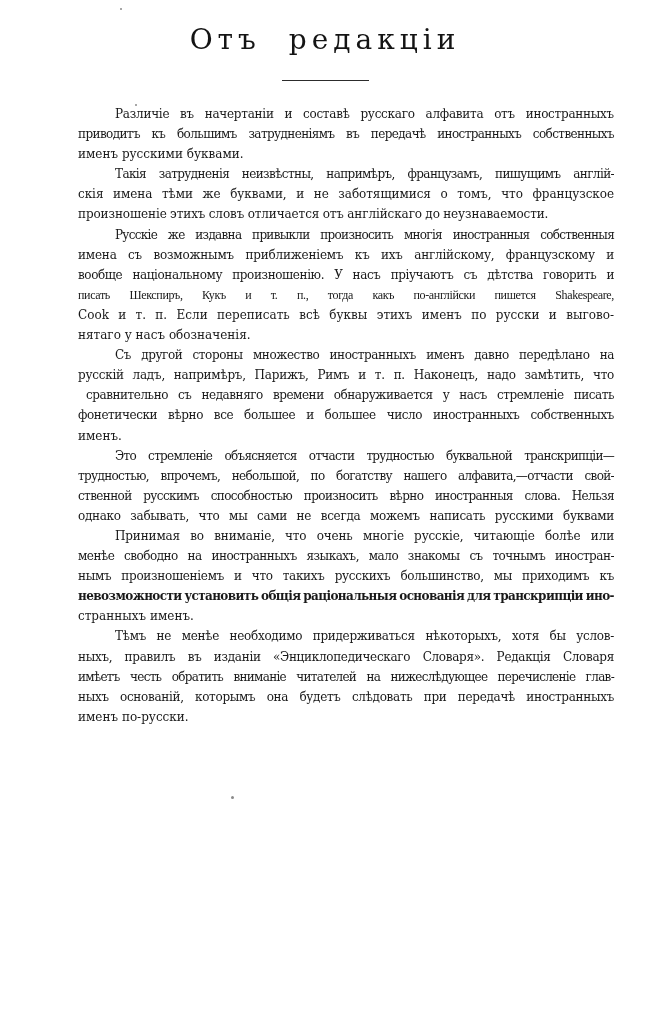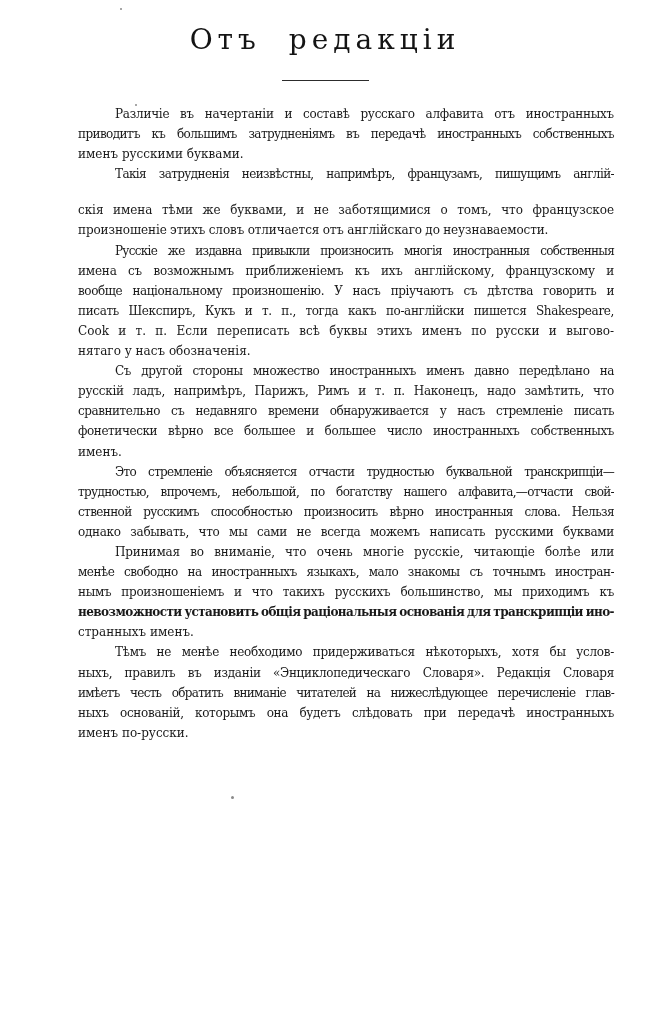--- a/index.html
+++ b/index.html
@@ -76,35 +76,35 @@
   <h1 class="title">Отъ редакціи</h1>
   <div class="rule"></div>
   <div class="body-text">
       <div class="para">
         <div class="line first" style="letter-spacing: -0.25px; word-spacing: -0.75px;">Различіе въ начертаніи и составѣ русскаго алфавита отъ иностранныхъ</div>
         <div class="line" style="letter-spacing: -0.6px; word-spacing: -1.8px;">приводитъ къ большимъ затрудненіямъ въ передачѣ иностранныхъ собственныхъ</div>
         <div class="line last">именъ русскими буквами.</div>
       </div>
       <div class="para">
         <div class="line first" style="letter-spacing: -0.6px; word-spacing: -1.8px;">Такія затрудненія неизвѣстны, напримѣръ, французамъ, пишущимъ англій-</div>
-        <div class="line" style="letter-spacing: -0.05px; word-spacing: -0.15px; margin-top: 16px;">скія имена тѣми же буквами, и не заботящимися о томъ, что французское</div>
+        <div class="line" style="letter-spacing: -0.05px; word-spacing: -0.15px;">скія имена тѣми же буквами, и не заботящимися о томъ, что французское</div>
         <div class="line last" style="letter-spacing: -0.1px; word-spacing: -0.3px;">произношеніе этихъ словъ отличается отъ англійскаго до неузнаваемости.</div>
       </div>
       <div class="para">
         <div class="line first" style="letter-spacing: -0.7px; word-spacing: -2.1px;">Русскіе же издавна привыкли произносить многія иностранныя собственныя</div>
         <div class="line" style="letter-spacing: -0.2px; word-spacing: -0.6px;">имена съ возможнымъ приближеніемъ къ ихъ англійскому, французскому и</div>
         <div class="line" style="letter-spacing: -0.4px; word-spacing: -1.2px;">вообще національному произношенію. У насъ пріучаютъ съ дѣтства говорить и</div>
-        <div class="line" style="letter-spacing: -0.35px; word-spacing: -1.05px;">писать Шекспиръ, Кукъ и т. п., тогда какъ по-англійски пишется Shakespeare,</div>
+        <div class="line" style="letter-spacing: -0.35px; word-spacing: -1.05px; font-family: Liberation Serif, serif;">писать Шекспиръ, Кукъ и т. п., тогда какъ по-англійски пишется Shakespeare,</div>
         <div class="line">Cook и т. п. Если переписать всѣ буквы этихъ именъ по русски и выгово-</div>
         <div class="line last">нятаго у насъ обозначенія.</div>
       </div>
       <div class="para">
         <div class="line first" style="letter-spacing: -0.4px; word-spacing: -1.2px;">Съ другой стороны множество иностранныхъ именъ давно передѣлано на</div>
         <div class="line" style="letter-spacing: -0.25px; word-spacing: -0.75px;">русскій ладъ, напримѣръ, Парижъ, Римъ и т. п. Наконецъ, надо замѣтить, что</div>
-        <div class="line" style="letter-spacing: -0.45px; word-spacing: -1.35px;">сравнительно съ недавняго времени обнаруживается у насъ стремленіе писать</div>
+        <div class="line" style="letter-spacing: -0.45px; word-spacing: -1.35px; margin-left: 8px;">сравнительно съ недавняго времени обнаруживается у насъ стремленіе писать</div>
         <div class="line" style="letter-spacing: -0.4px; word-spacing: -1.2px;">фонетически вѣрно все большее и большее число иностранныхъ собственныхъ</div>
         <div class="line last">именъ.</div>
       </div>
       <div class="para">
         <div class="line first" style="letter-spacing: -0.7px; word-spacing: -2.1px;">Это стремленіе объясняется отчасти трудностью буквальной транскрипціи—</div>
         <div class="line" style="letter-spacing: -0.65px; word-spacing: -1.95px;">трудностью, впрочемъ, небольшой, по богатству нашего алфавита,—отчасти свой-</div>
         <div class="line" style="letter-spacing: -0.6px; word-spacing: -1.8px;">ственной русскимъ способностью произносить вѣрно иностранныя слова. Нельзя</div>
         <div class="line" style="letter-spacing: -0.3px; word-spacing: -0.9px;">однако забывать, что мы сами не всегда можемъ написать русскими буквами</div>
       </div>
       <div class="para">

